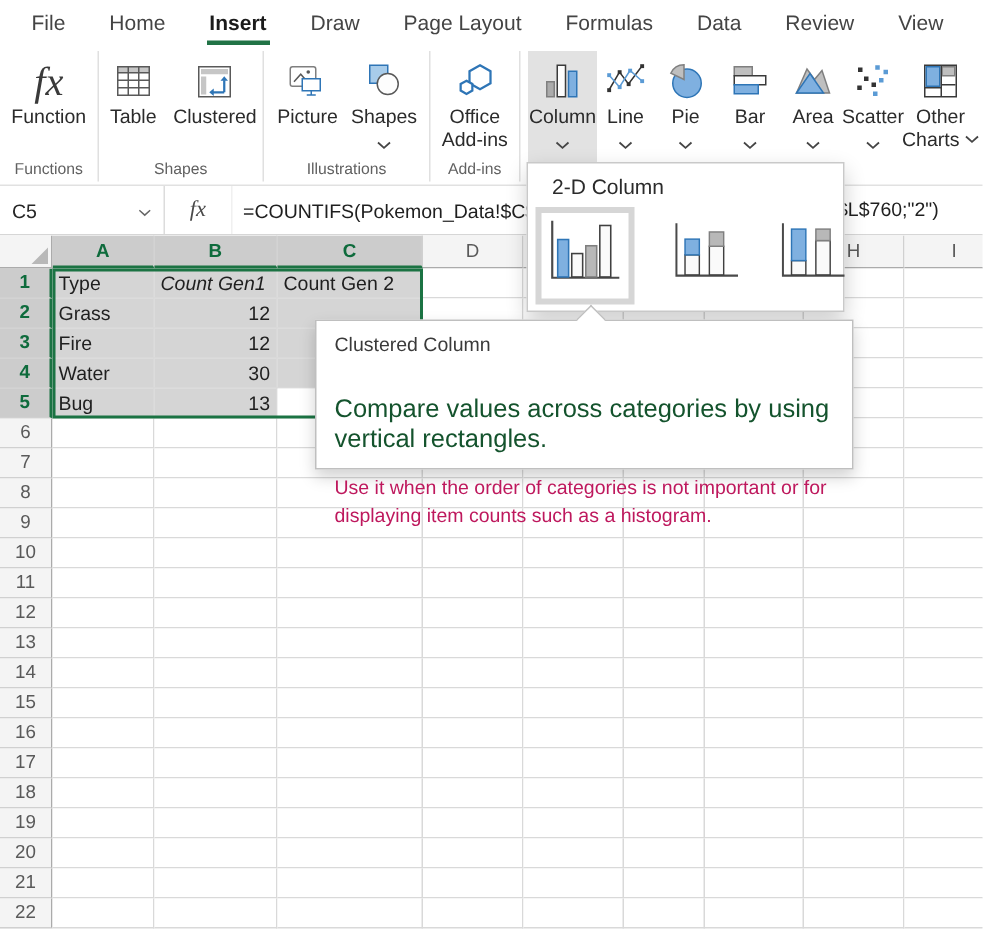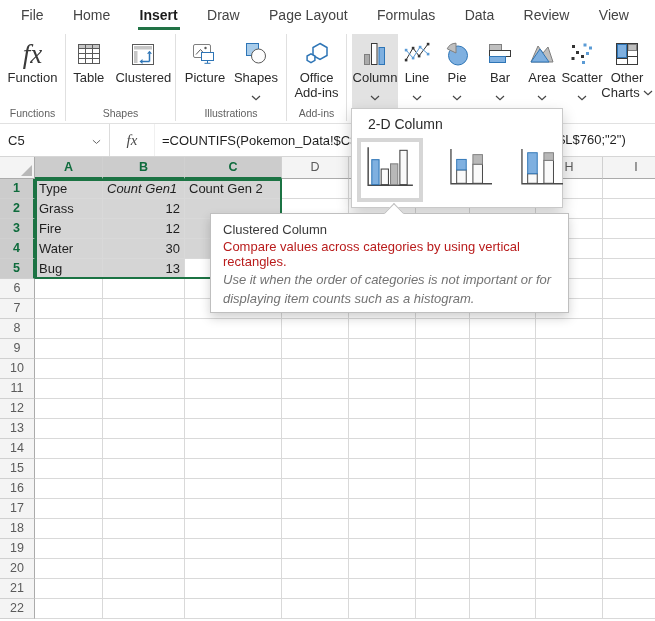--- a/index.html
+++ b/index.html
@@ -69,22 +69,22 @@
   .panel-title { font-size:14px; color:#2b2b2b; margin:7px 0 0 16px; white-space:nowrap; }
   .thumb-row { display:flex; align-items:center; margin:6px 0 0 5px; height:64px; }
   .thumb { padding:7px; cursor:default; }
   .thumb.selected { border:4px solid #D6D6D6; padding:3px; background:#fff; margin-right:8px; }
   .thumb + .thumb { margin-left:9px; }
 
   
   .tooltip { position:absolute; left:210px; top:213px; width:359px; height:100px; background:#fff;
     border:1px solid #BFBFBF; box-shadow:0 5px 10px rgba(0,0,0,.18); z-index:30; padding:8px 12px; }
   .tooltip .tt-title { font-size:13px; color:#3a3a3a; }
-  .tooltip .tt-desc { font-size:13px; color:#b91c1c; margin-top:2px; }
-  .tooltip .tt-usage { font-size:13px; color:#737373; margin-top:2px; line-height:1.45;font-style:italic; }
+  .tooltip .tt-desc { font-size:17px; color:#14532d; margin-top:26px; }
+  .tooltip .tt-usage { font-size:13px; color:#be185d; margin-top:13px; line-height:1.45; }
   .tt-caret { position:absolute; left:176px; top:-8px; width:14px; height:14px; background:#fff;
     transform:rotate(45deg); border-left:1px solid #BFBFBF; border-top:1px solid #BFBFBF; }
 </style>
 </head>
 <body>
 
 <div class="tabbar">
   <span class="tab">File</span>
   <span class="tab">Home</span>
   <span class="tab active">Insert</span>

